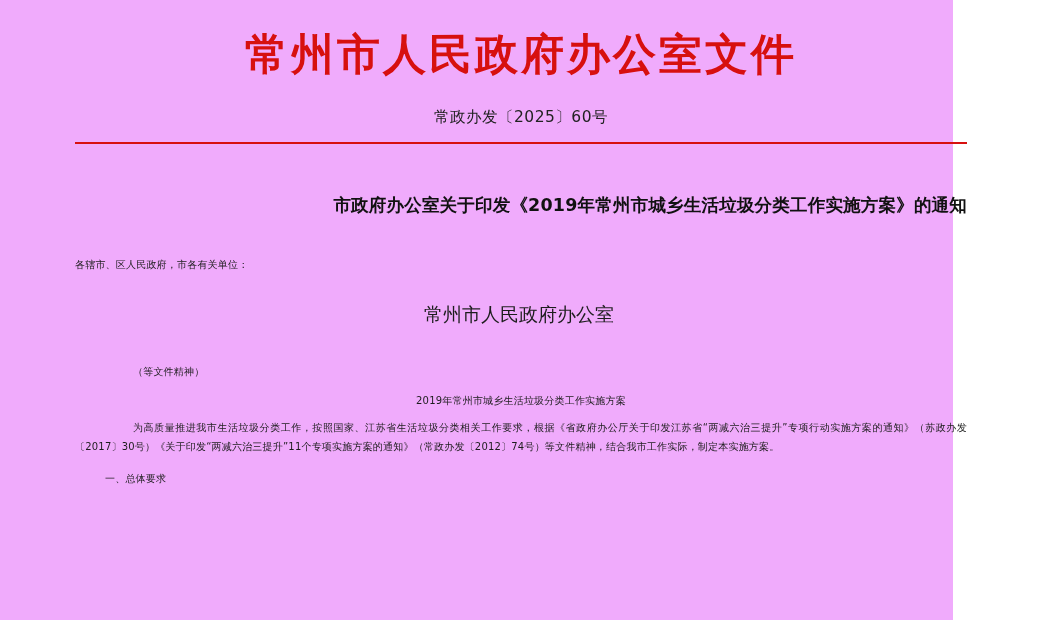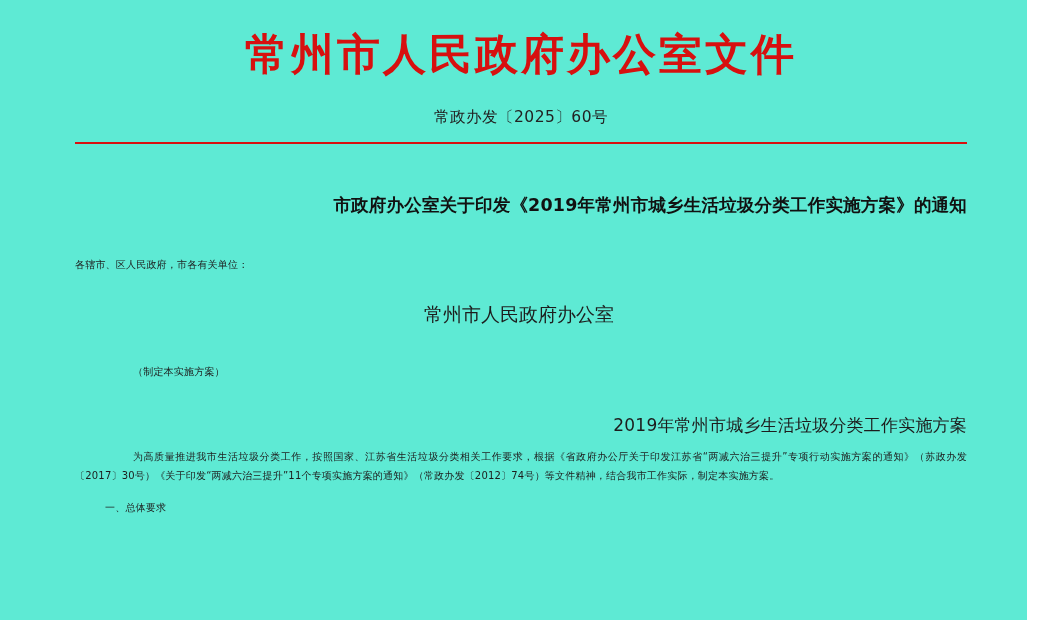--- a/index.html
+++ b/index.html
@@ -9,23 +9,23 @@
   }
   body {
     width: 1042px;
     height: 620px;
     overflow: hidden;
     font-family: "Liberation Serif", serif;
     color: #1a1a1a;
   }
   .page {
     position: relative;
-    width: 1027px;
+    width: 953px;
     height: 620px;
-    background: #5eead4;
+    background: #f0abfc;
     box-sizing: border-box;
   }
   .doc-body {
     position: absolute;
     left: 75px;
     top: 0;
     width: 892px;
   }
   .masthead {
     text-align: center;
@@ -85,24 +85,24 @@
     font-size: 19px;
     line-height: 1.9;
     color: #1d1d1d;
     padding-right: 4px;
   }
   .public-release {
     margin-top: 30px;
     text-indent: 58px;
   }
   .subdoc-title {
-    margin-top: 32px;
-    text-align: right;
+    margin-top: 12px;
+    text-align: center;
     font-family: "DejaVu Sans", sans-serif;
-    font-size: 17px;
+    font-size: 10px;
     color: #1d1d1d;
     letter-spacing: 0.2px;
   }
   .body-para {
     margin-top: 10px;
   }
   .section-head {
     margin-top: 12px;
     text-indent: 30px;
   }
@@ -126,21 +126,21 @@
 
     <div class="doc-title">市政府办公室关于印发《2019年常州市城乡生活垃圾分类工作实施方案》的通知</div>
 
     <div class="para addressee">各辖市、区人民政府，市各有关单位：</div>
 
 
     <div class="right-block">
       <div>常州市人民政府办公室</div>
     </div>
 
-    <div class="para public-release">（制定本实施方案）</div>
+    <div class="para public-release">（等文件精神）</div>
 
     <div class="subdoc-title">2019年常州市城乡生活垃圾分类工作实施方案</div>
 
     <div class="para indent2 body-para">为高质量推进我市生活垃圾分类工作，按照国家、江苏省生活垃圾分类相关工作要求，根据《省政府办公厅关于印发江苏省“两减六治三提升”专项行动实施方案的通知》（苏政办发〔2017〕30号）《关于印发“两减六治三提升”11个专项实施方案的通知》（常政办发〔2012〕74号）等文件精神，结合我市工作实际，制定本实施方案。</div>
 
     <div class="para section-head">一、总体要求</div>
 
   </div>
 </div>
 

